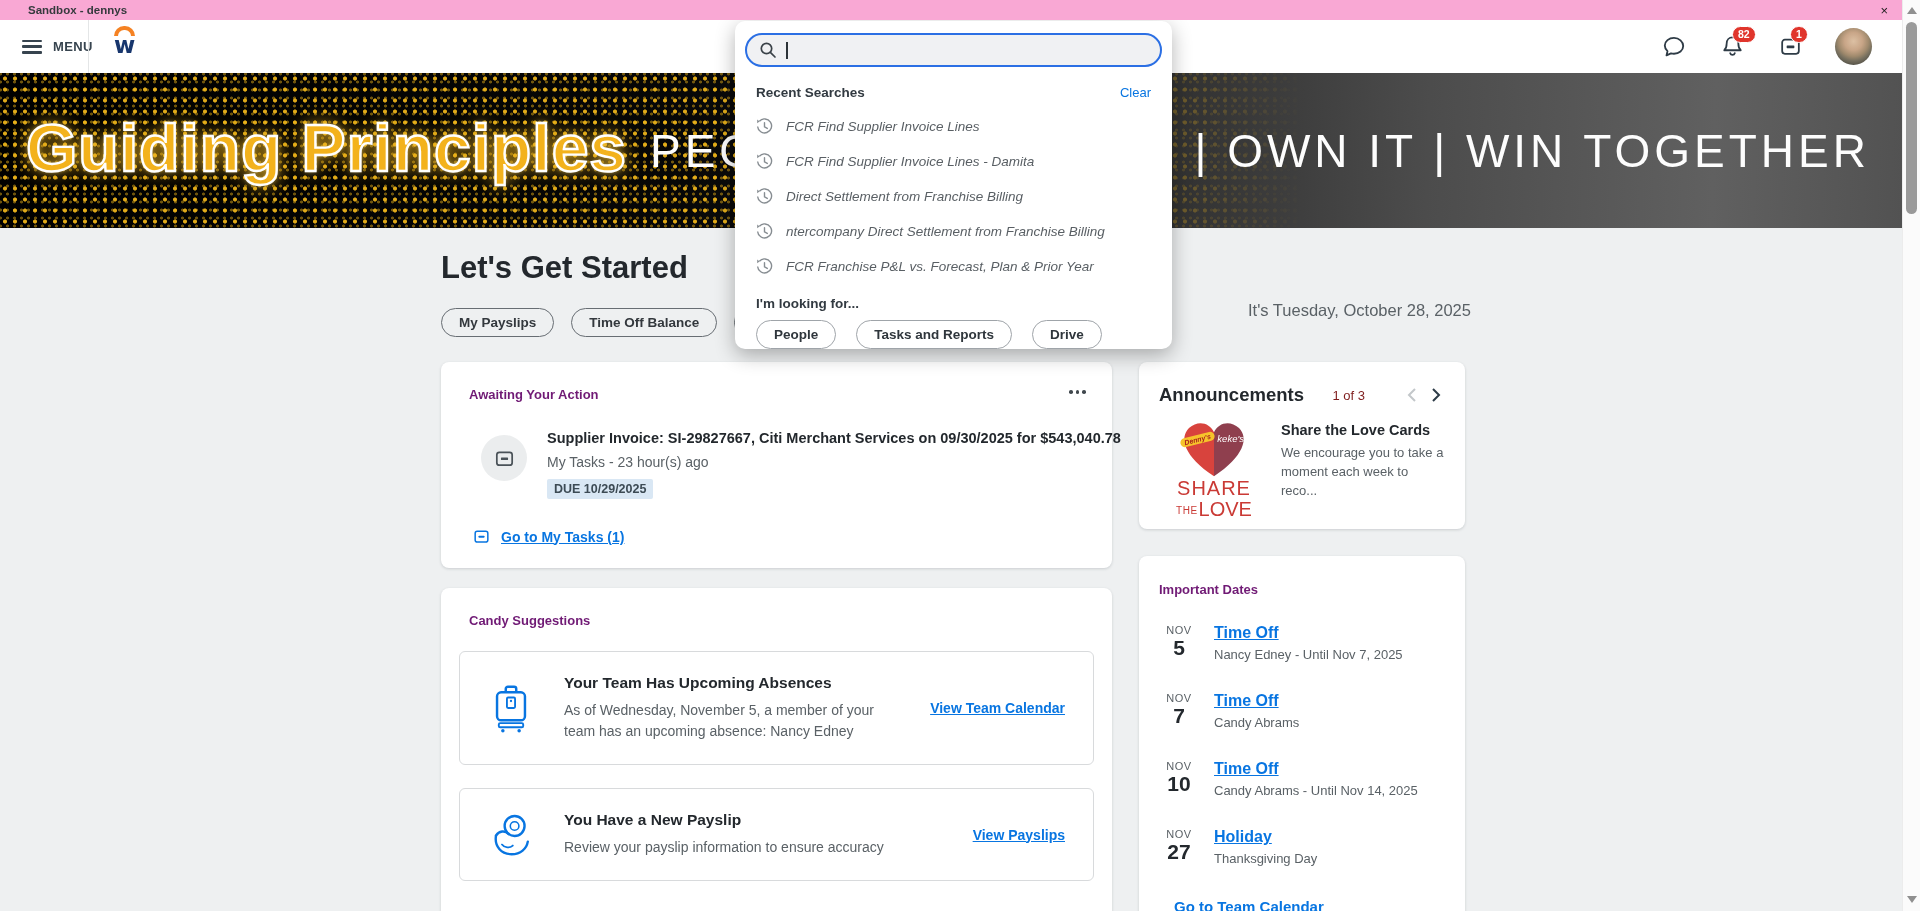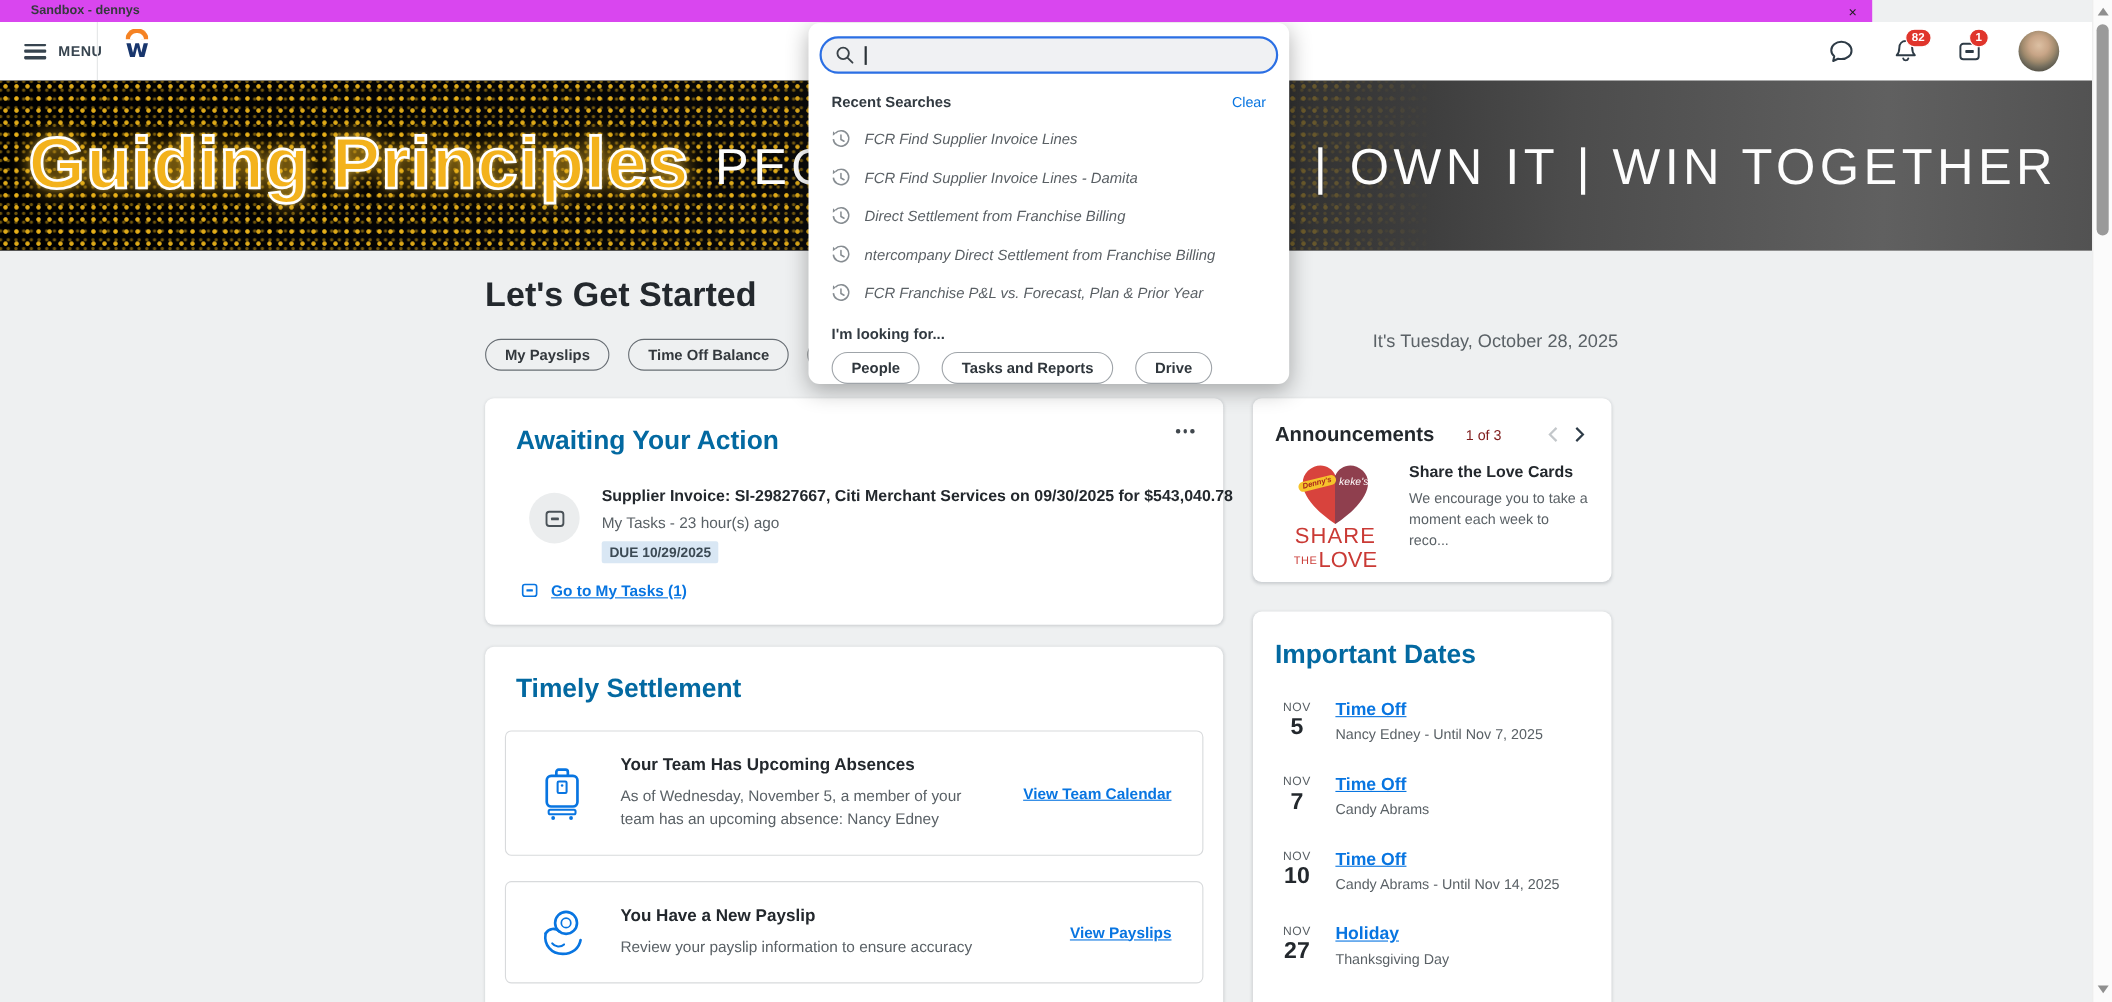--- a/index.html
+++ b/index.html
@@ -1,20 +1,20 @@
 <!DOCTYPE html>
 <html><head>
 <meta charset="utf-8">
 <style>
   * { box-sizing: border-box; margin:0; padding:0; }
   html,body { width:1920px; height:911px; overflow:hidden; }
   body { font-family:"Liberation Sans", sans-serif; background:#eef0f1; position:relative; }
 
   
-  .titlebar { position:absolute; left:0; top:0; width:1702px; height:20px; background:#d946ef;
+  .titlebar { position:absolute; left:0; top:0; width:1902px; height:20px; background:#f9a8d4;
     display:flex; align-items:center; justify-content:space-between; padding:0 14px 0 28px; z-index:40; }
   .titlebar-title { font-size:11.5px; font-weight:700; color:#35393d; }
   .titlebar-close { font-size:13px; color:#1c1c1c; cursor:pointer; line-height:1; }
 
   
   .app-header { position:absolute; left:0; top:20px; width:1902px; height:53px; background:#fff; z-index:10; }
   .menu-btn { position:absolute; left:22px; top:0; height:53px; display:flex; align-items:center; gap:11px; cursor:pointer; }
   .hamburger { width:20px; height:14px; display:flex; flex-direction:column; justify-content:space-between; }
   .hamburger i { height:2.6px; background:#37444f; border-radius:1px; }
   .menu-label { font-size:13px; font-weight:700; color:#37444f; letter-spacing:.4px; }
@@ -50,21 +50,21 @@
 
   
   .page-bg { position:absolute; left:0; top:228px; width:1902px; height:683px; background:#eef0f1; }
   .greet-title { position:absolute; left:441px; top:250px; font-size:31px; font-weight:700; color:#23282d; }
   .greet-date { position:absolute; left:1248px; top:263px; font-size:16.5px; color:#5a6166;margin-top:38px; }
   .quick-row { position:absolute; left:441px; top:308px; display:flex; gap:17px; }
   .pill-btn { height:29px; padding:0 17px; border:1.4px solid #676d73; border-radius:999px; background:transparent;
     display:flex; align-items:center; font-size:13.5px; font-weight:700; color:#33383d; cursor:pointer; white-space:nowrap; }
 
   .card { position:absolute; background:#fff; border-radius:8px; box-shadow:0 1px 3px rgba(40,50,60,.18); }
-  .card-title { font-size:24px; font-weight:700; color:#0369a1; }
+  .card-title { font-size:13px; font-weight:700; color:#701a75; }
 
   
   .awaiting { left:441px; top:362px; width:671px; height:206px; padding:25px 28px; }
   .dots-btn { position:absolute; right:26px; top:28px; display:flex; gap:3px; cursor:pointer; }
   .dots-btn i { width:3.6px; height:3.6px; border-radius:50%; background:#41484e; }
   .awaiting-item { display:flex; gap:20px; margin:28px 0 0 12px; align-items:flex-start; }
   .gray-circle { width:46px; height:46px; border-radius:50%; background:#ebedee; flex:0 0 46px;
     display:flex; align-items:center; justify-content:center; margin-top:5px; }
   .aw-title { font-size:14.5px; font-weight:700; color:#23282d; white-space:nowrap; }
   .aw-meta { font-size:14px; color:#5a6166; margin-top:8px; }
@@ -229,21 +229,21 @@
   <div class="awaiting-footer">
     <svg width="19" height="19" viewBox="0 0 24 24">
         <rect x="4" y="5.5" width="16" height="13.5" rx="2.6" fill="none" stroke="#0875e1" stroke-width="1.9"></rect>
         <rect x="8.3" y="11" width="7.4" height="2.6" rx="0.6" fill="#0875e1"></rect>
       </svg>
     <span class="blue-link">Go to My Tasks (1)</span>
   </div>
 </div>
 
 <div class="card timely">
-  <div class="card-title">Timely Settlement</div>
+  <div class="card-title">Candy Suggestions</div>
 
   <div class="suggestion">
     <div class="sug-icon">
       <svg width="42" height="50" viewBox="0 0 34 43" fill="none" stroke="#0875e1" stroke-width="2.1">
         <path d="M12.5 8 V5 a1.8 1.8 0 0 1 1.8-1.8 h5.4 a1.8 1.8 0 0 1 1.8 1.8 V8"></path>
         <rect x="5" y="8" width="24" height="24" rx="3.5"></rect>
         <rect x="13.5" y="12.5" width="7" height="9" rx="1" stroke-width="1.6"></rect>
         <circle cx="17" cy="15.5" r="1" fill="#0875e1" stroke="none"></circle>
         <rect x="6.5" y="34.5" width="21" height="3.6" rx="1.2" stroke-width="1.6"></rect>
         <circle cx="10" cy="41" r="1.5" fill="#0875e1" stroke="none"></circle>

